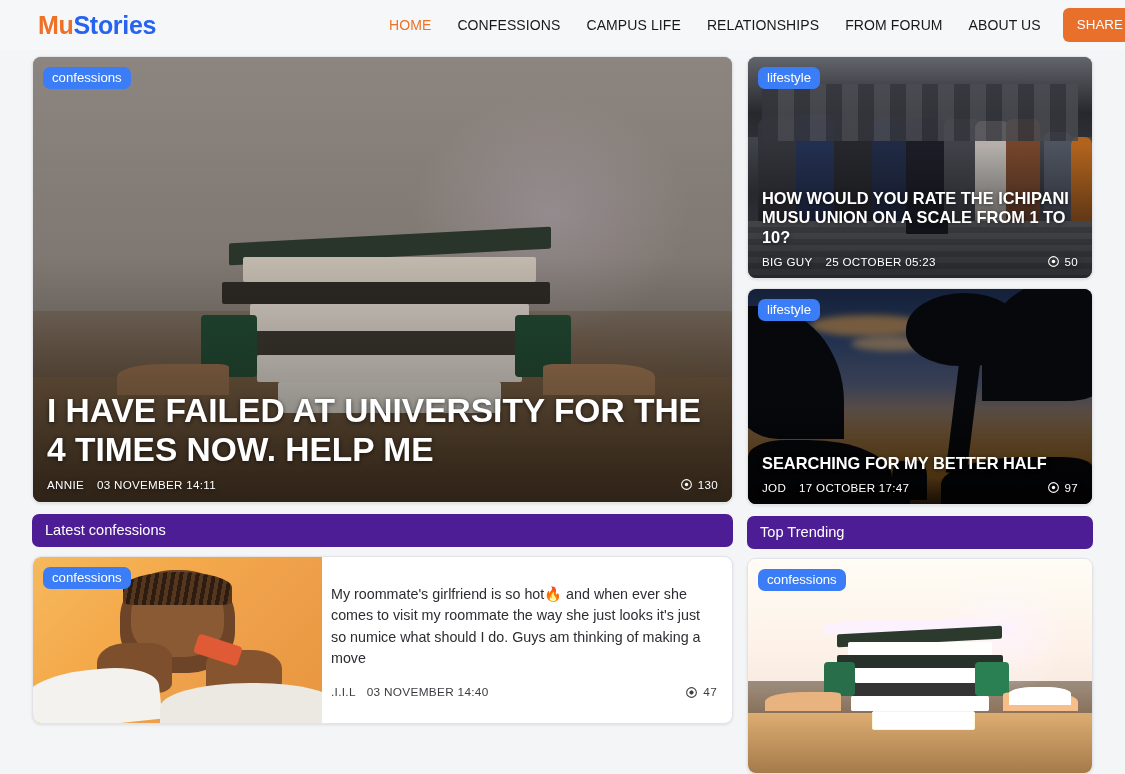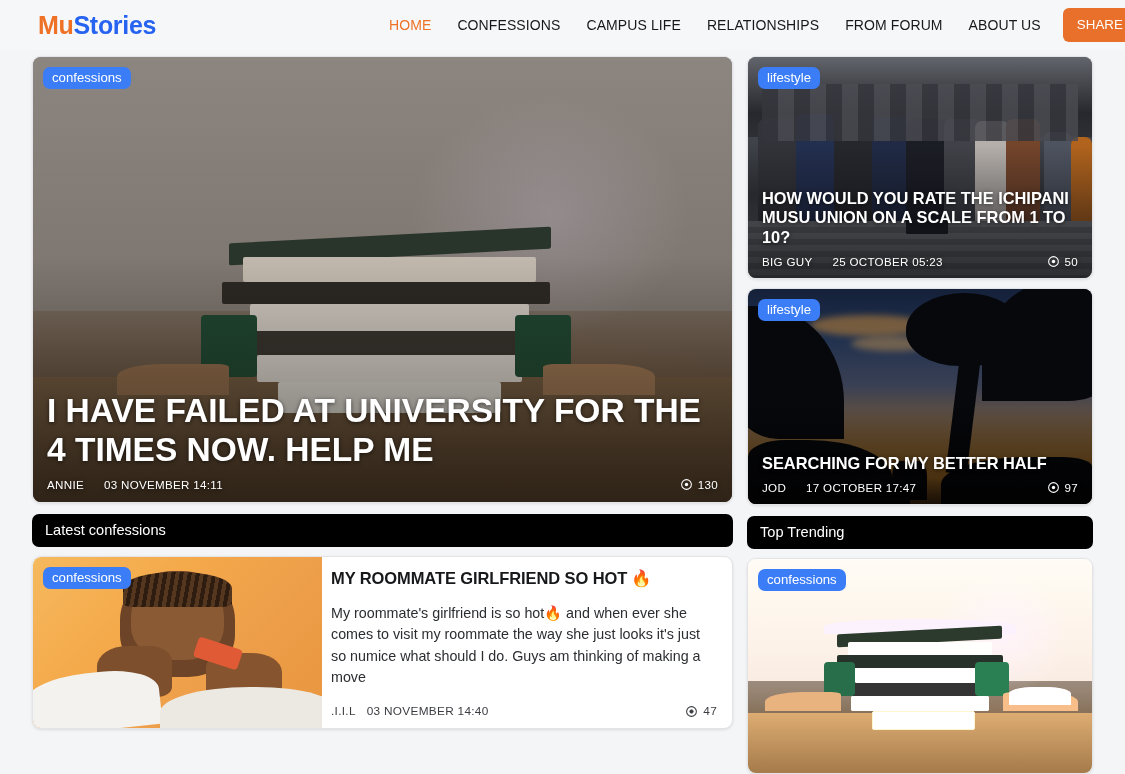--- a/index.html
+++ b/index.html
@@ -104,21 +104,21 @@
     line-height: 1.18;
   }
   .meta {
     display: flex;
     align-items: center;
     justify-content: space-between;
     font-size: 11.6px;
     letter-spacing: 0.3px;
     margin-top: 8px;
   }
-  .meta-left { display: flex; gap: 20px; align-items: center; text-transform: uppercase; }
+  .meta-left { display: flex; gap: 13px; align-items: center; text-transform: uppercase; }
   .views { display: flex; align-items: center; gap: 5px; }
   .eye { width: 13px; height: 13px; display: block; }
 
   
   .hero {
     height: 447px;
     margin-top: 6px;
   }
   .hero .card-title { font-size: 33.5px; }
   .hero .card-overlay { padding-bottom: 11px; }
@@ -151,21 +151,21 @@
 
   
   .card-lovelife { height: 217px; margin-top: 9px; }
   .card-lovelife .card-title { font-size: 16.4px; }
   .img-sunset { position: absolute; inset: 0;
     background: linear-gradient(to bottom, #16223c 0%, #213352 22%, #3d4358 45%, #8a6536 72%, #d08a2e 88%, #7d4d1c 100%); }
   .palm { position: absolute; background: #07080c; }
 
   
   .section-head {
-    background: #000000;
+    background: #4c1d95;
     color: #fff;
     border-radius: 7px;
     font-size: 14.6px;
     padding: 8px 13px 9px;
     margin-top: 11px;
   }
 
   
   .post {
     display: flex;
@@ -275,21 +275,20 @@
             background-image:repeating-linear-gradient(100deg,#2e1c10 0 4px,#55361f 4px 8px);"></div>
           <div style="position:absolute;left:22%;top:52%;width:26%;height:30%;background:#7d4f2d;border-radius:40% 30% 20% 30%;"></div>
           <div style="position:absolute;left:60%;top:56%;width:26%;height:28%;background:#86552f;border-radius:30% 40% 30% 20%;"></div>
           <div style="position:absolute;left:56%;top:50%;width:16%;height:12%;background:#e05a35;border-radius:4px;transform:rotate(18deg);"></div>
           <div class="sheetL"></div>
             <div class="sheetR"></div>
         </div>
         <div class="badge">confessions</div>
       </div>
       <div class="post-body">
-        <div class="post-title">MY ROOMMATE GIRLFRIEND SO HOT 🔥</div>
         <div class="post-text">My roommate's girlfriend is so hot🔥 and when ever she comes to visit my roommate the way she just looks it's just so numice what should I do. Guys am thinking of making a move</div>
         <div class="post-meta">
           <div class="meta-left">
             <span>.I.I.L</span>
             <span>03 NOVEMBER 14:40</span>
           </div>
           <div class="views">
             <svg class="eye" viewBox="0 0 16 16">
               <circle cx="8" cy="8" r="6" fill="none" stroke="#3a3c40" stroke-width="1.3"></circle>
               <circle cx="8" cy="8" r="2.1" fill="#3a3c40"></circle>

